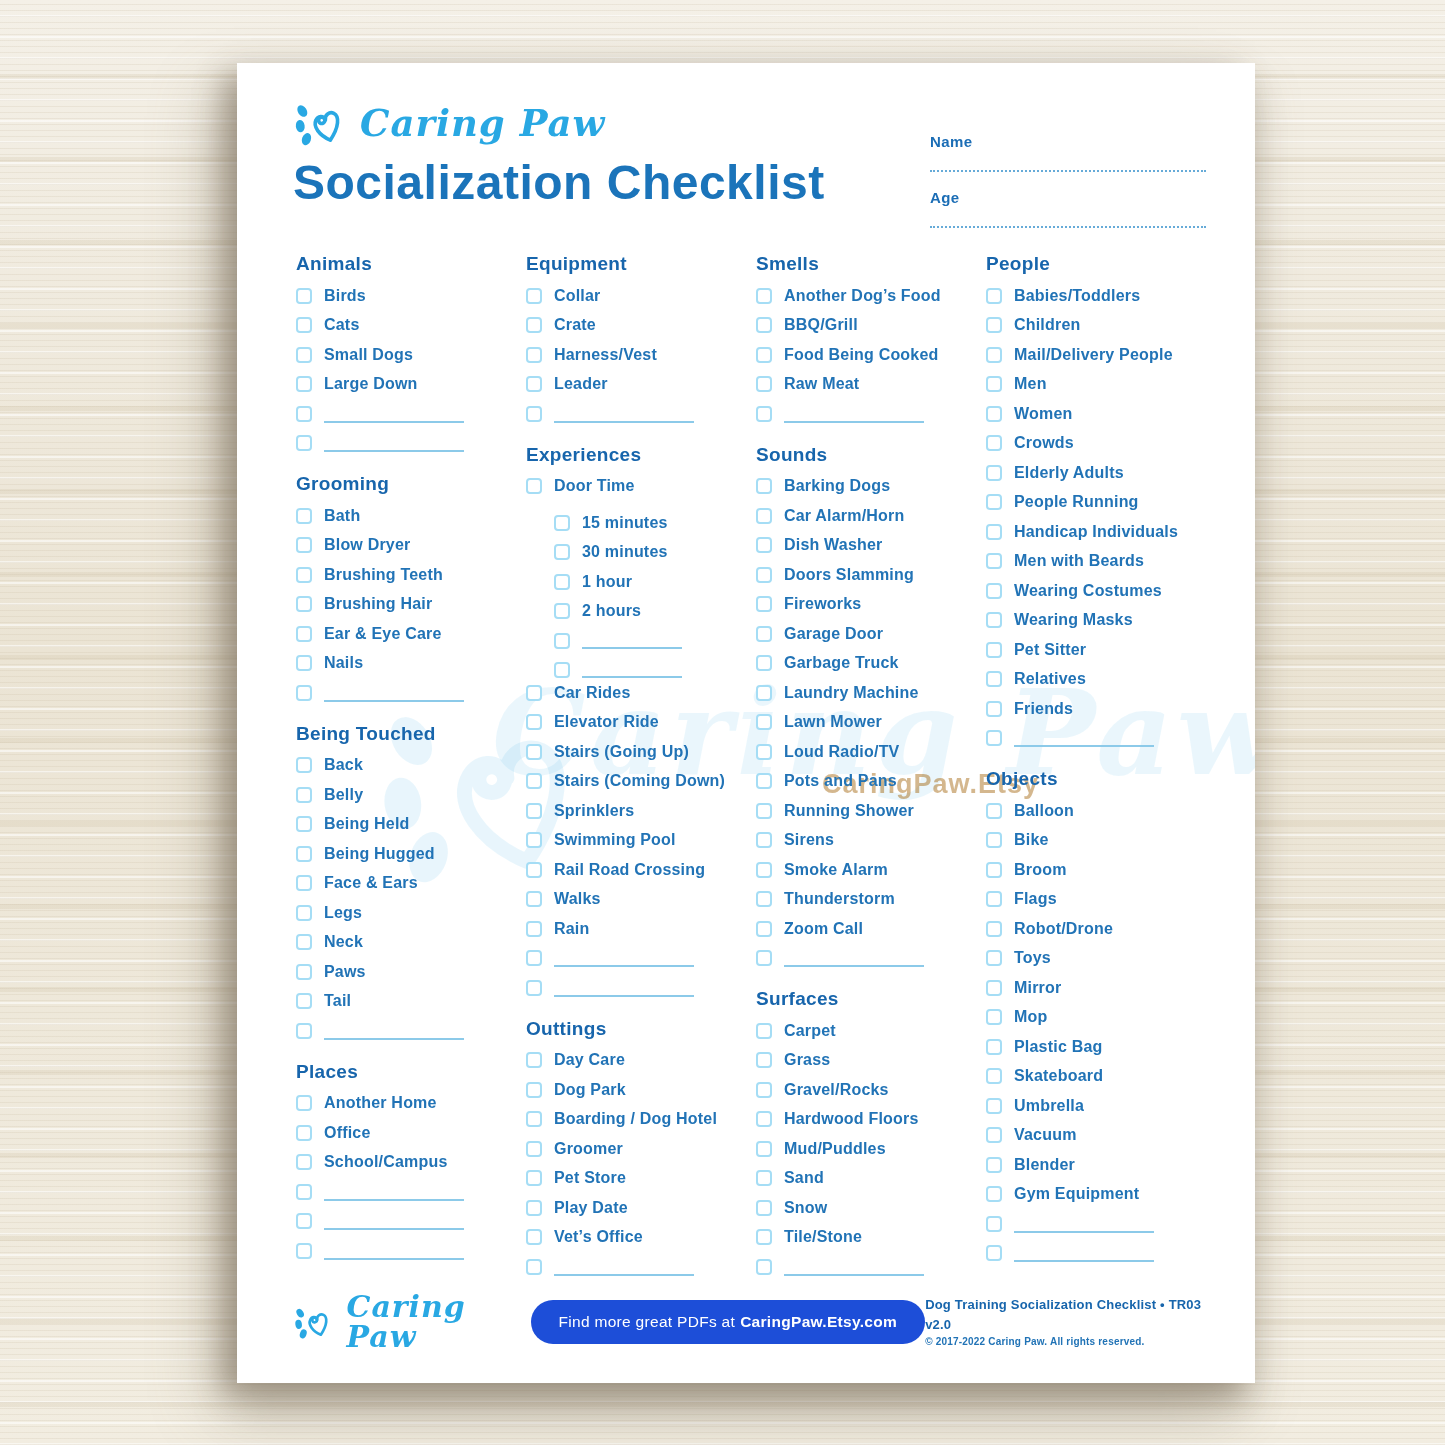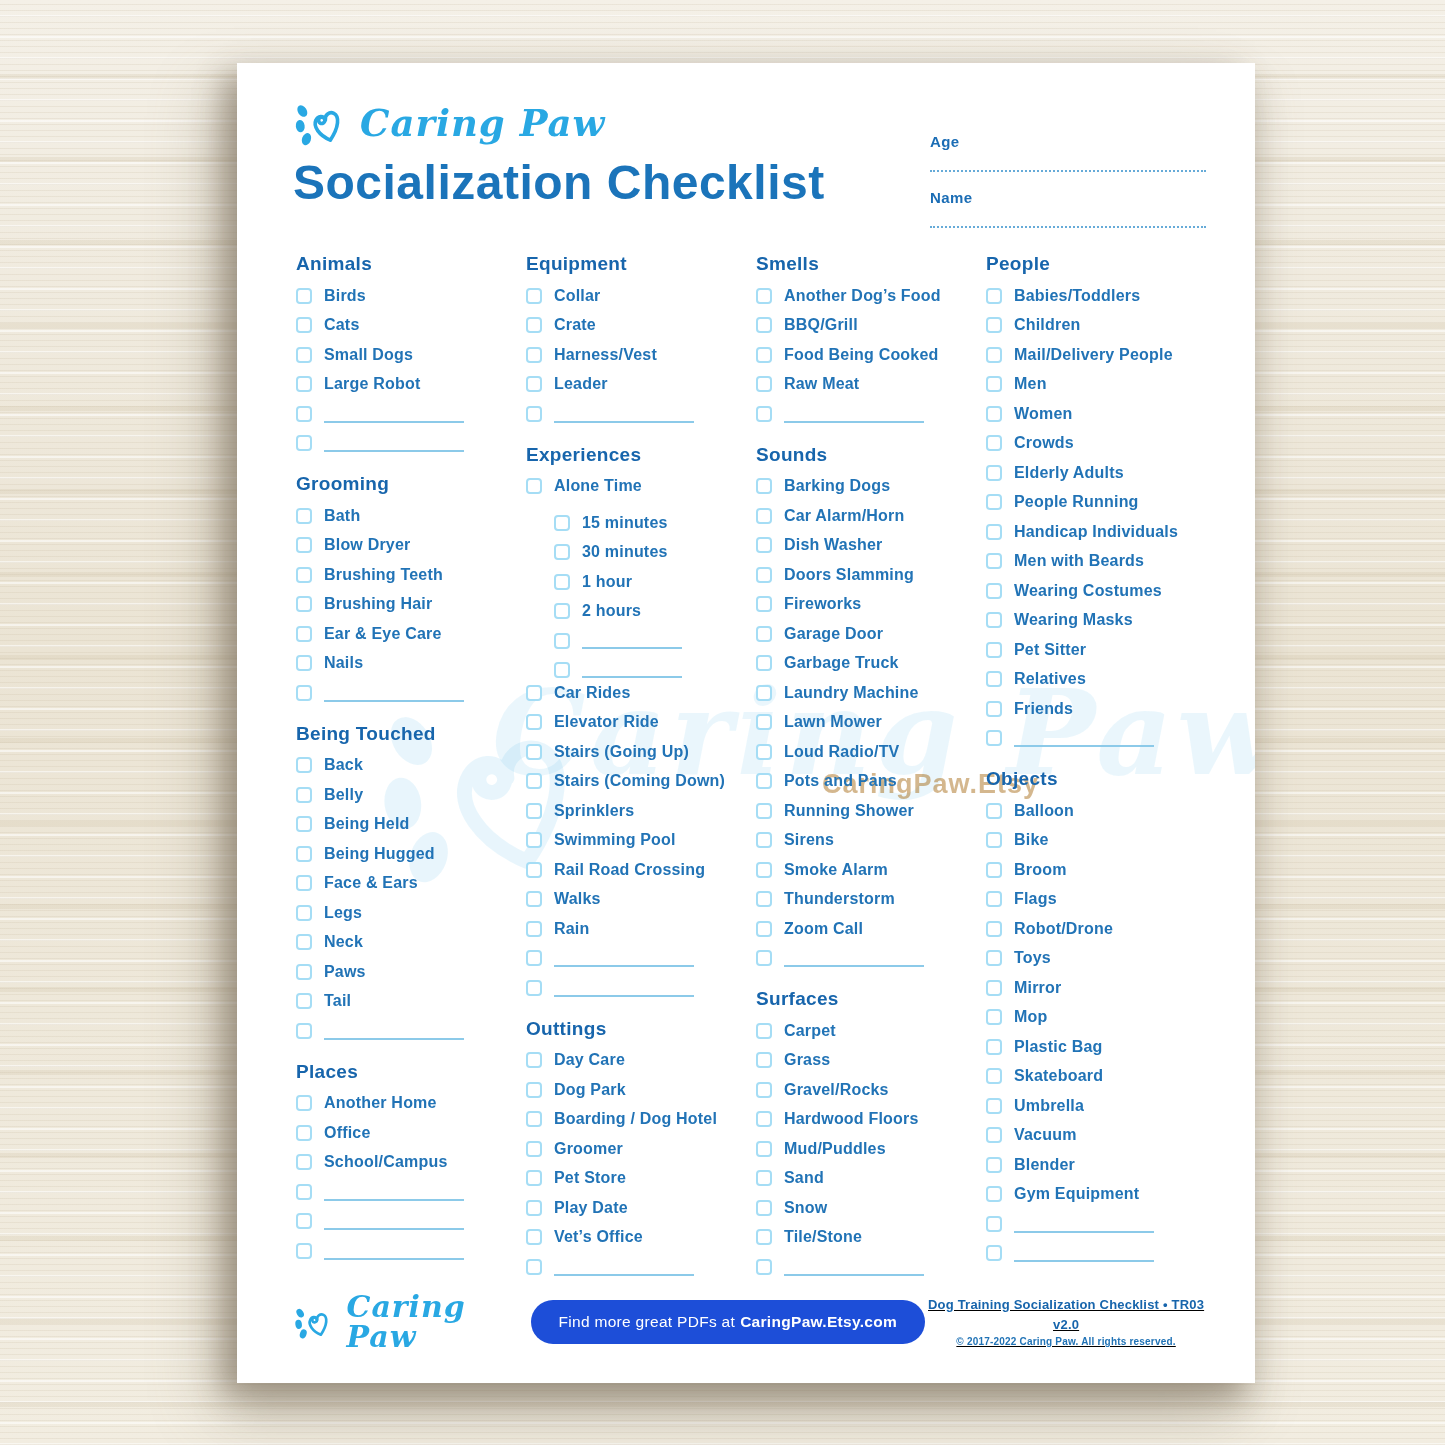--- a/index.html
+++ b/index.html
@@ -70,21 +70,21 @@
   .footer{position:absolute;left:57px;right:48px;bottom:28px;height:66px;display:flex;align-items:center;justify-content:space-between;}
   .footer .logo-block{position:static;}
   .footer .paw-svg{width:42px;height:42px;}
   .footer .brand-script{font-size:30px;}
   .footer-button{
     background:#1d4ed8;color:#ffffff;border:none;border-radius:26px;
     padding:13px 28px;font-size:15.5px;letter-spacing:0.3px;white-space:nowrap;
     font-family:"Liberation Sans",sans-serif;cursor:pointer;
   }
   .footer-button .btn-domain{font-weight:700;margin-left:5px;}
-  .doc-info{text-align:center;line-height:1.5;text-decoration:underline;}
+  .doc-info{text-align:left;line-height:1.5;}
   .doc-info-line1{font-size:13px;font-weight:700;color:#1765ac;letter-spacing:0.2px;}
   .doc-info-line2{font-size:10px;font-weight:700;color:#2173b6;letter-spacing:0.2px;}
 </style>
 </head>
 <body>
 
 <svg width="0" height="0" style="position:absolute">
   <defs>
     <g id="paw-logo-shape">
       <g fill="#29a8e3">
@@ -114,47 +114,47 @@
     <svg class="paw-svg" viewBox="0 0 100 100">
         <use href="#paw-logo-shape"></use>
       </svg>
     <span class="brand-script">Caring Paw</span>
   </div>
 
   <div class="page-title">Socialization Checklist</div>
 
   <div class="fields">
     <div class="field">
+      <span class="field-label">Name</span>
+      <span class="field-line"></span>
+    </div>
+    <div class="field">
       <span class="field-label">Age</span>
       <span class="field-line"></span>
     </div>
-    <div class="field">
-      <span class="field-label">Name</span>
-      <span class="field-line"></span>
-    </div>
   </div>
 
   <div class="columns">
       <div class="column">
         <div class="section-title">Animals</div>
         <div class="item">
           <span class="checkbox"></span>
           <span class="item-label">Birds</span>
         </div>
         <div class="item">
           <span class="checkbox"></span>
           <span class="item-label">Cats</span>
         </div>
         <div class="item">
           <span class="checkbox"></span>
           <span class="item-label">Small Dogs</span>
         </div>
         <div class="item">
           <span class="checkbox"></span>
-          <span class="item-label">Large Robot</span>
+          <span class="item-label">Large Down</span>
         </div>
         <div class="item">
           <span class="checkbox"></span>
           <span class="blank-line"></span>
         </div>
         <div class="item">
           <span class="checkbox"></span>
           <span class="blank-line"></span>
         </div>
         <div class="section-title">Grooming</div>
@@ -271,21 +271,21 @@
           <span class="checkbox"></span>
           <span class="item-label">Leader</span>
         </div>
         <div class="item">
           <span class="checkbox"></span>
           <span class="blank-line"></span>
         </div>
         <div class="section-title">Experiences</div>
         <div class="item">
           <span class="checkbox"></span>
-          <span class="item-label">Alone Time</span>
+          <span class="item-label">Door Time</span>
         </div>
         <div class="item sub">
           <span class="checkbox"></span>
           <span class="item-label">15 minutes</span>
         </div>
         <div class="item sub">
           <span class="checkbox"></span>
           <span class="item-label">30 minutes</span>
         </div>
         <div class="item sub">

